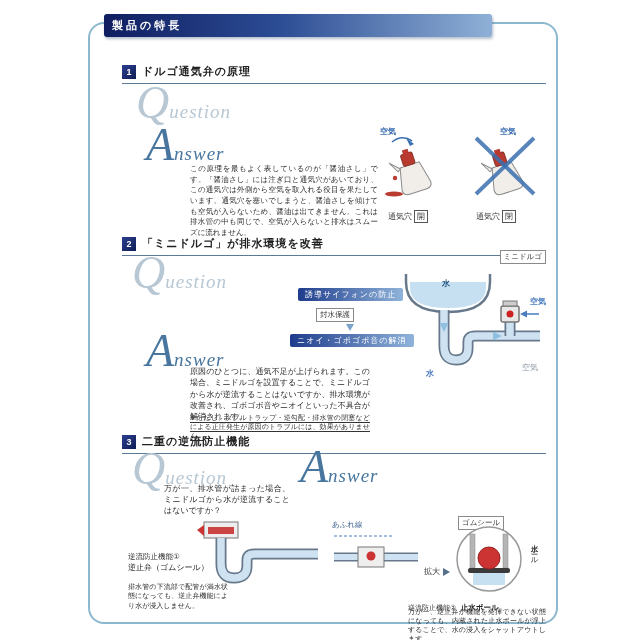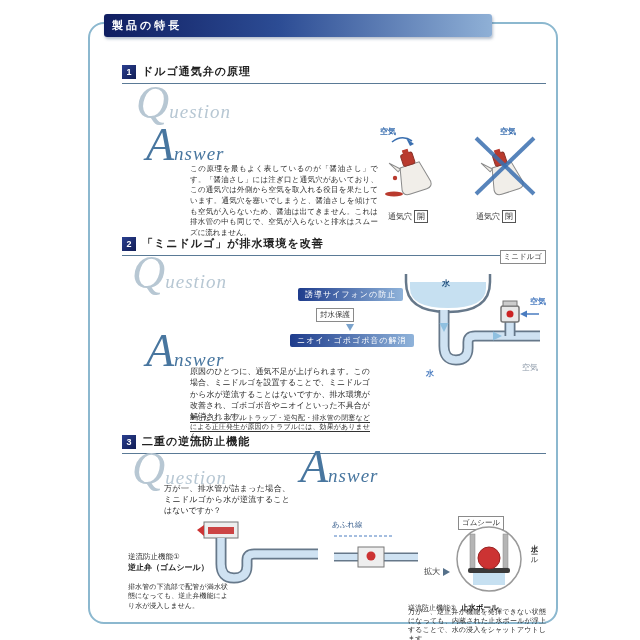--- a/index.html
+++ b/index.html
@@ -25,21 +25,21 @@
 .navy{color:#1d4e7d;font-weight:bold}
 .ltblue{color:#4a7cc0;font-weight:bold}
 .gray{color:#8a97a6}
 .fig{position:absolute}
 .vent-group{position:absolute;display:flex;align-items:center;gap:2px;font-size:8px;color:#333}
 .state-box{border:1px solid #555;padding:0 2px;font-size:8px;background:#fff}
 .down-arrow{position:absolute;width:0;height:0;border-left:4px solid transparent;border-right:4px solid transparent;border-top:7px solid #7ba3cc}
 .right-arrow{display:inline-block;width:0;height:0;border-top:4px solid transparent;border-bottom:4px solid transparent;border-left:7px solid #55708a;margin-left:3px;vertical-align:middle}
 .vtext{writing-mode:vertical-rl;letter-spacing:1px}
 .cap1{display:block;font-size:7.5px;color:#333}
-.cap2{display:block;font-size:8px;font-weight:bold;color:#222}
+.cap2{display:block;font-size:8px;font-weight:normal;color:#222}
 .capline{position:absolute;white-space:nowrap}
 </style>
 </head>
 <body>
 
 <div class="page">
 
   <div class="frame"></div>
 
   <div class="header-bar">

